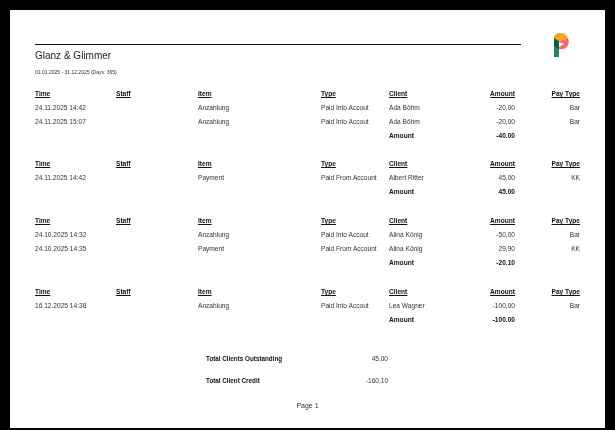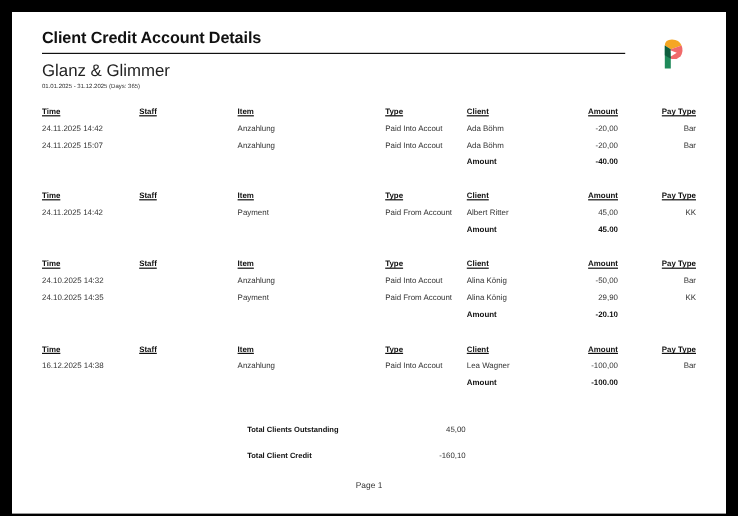--- a/index.html
+++ b/index.html
@@ -40,21 +40,21 @@
     position: absolute;
     left: 541px;
     top: 22px;
     width: 20px;
     height: 26px;
   }
   .company {
     position: absolute;
     left: 25px;
     top: 40px;
-    font-size: 14px;
+    font-size: 10px;
     color: #222;
   }
   .daterange {
     position: absolute;
     left: 25px;
     top: 59px;
     font-size: 5px;
     color: #333;
   }
   .section {
@@ -107,21 +107,20 @@
     top: 392px;
     text-align: center;
     font-size: 7px;
     color: #333;
   }
 </style>
 </head>
 <body>
 
 <div class="page">
-  <div class="title">Client Credit Account Details</div>
   <div class="title-rule"></div>
 
   <svg class="logo" viewBox="0 0 20 26">
     <path d="M3 6 L3 25 L8 25 L8 12 Z" fill="#1f8a5a"></path>
     <path d="M3 6 Q3 1 9 1 Q15 1 17 6 L8 9 Z" fill="#f5a623"></path>
     <path d="M8 9 L17 6 Q19 11 16 15 Q13 18 8 17 Z" fill="#f06a6a"></path>
     <path d="M3 6 L8 9 L8 17 L3 14 Z" fill="#0e5e3e"></path>
     <path d="M8 10 L13 12 L8 15 Z" fill="#ffffff"></path>
   </svg>
 

